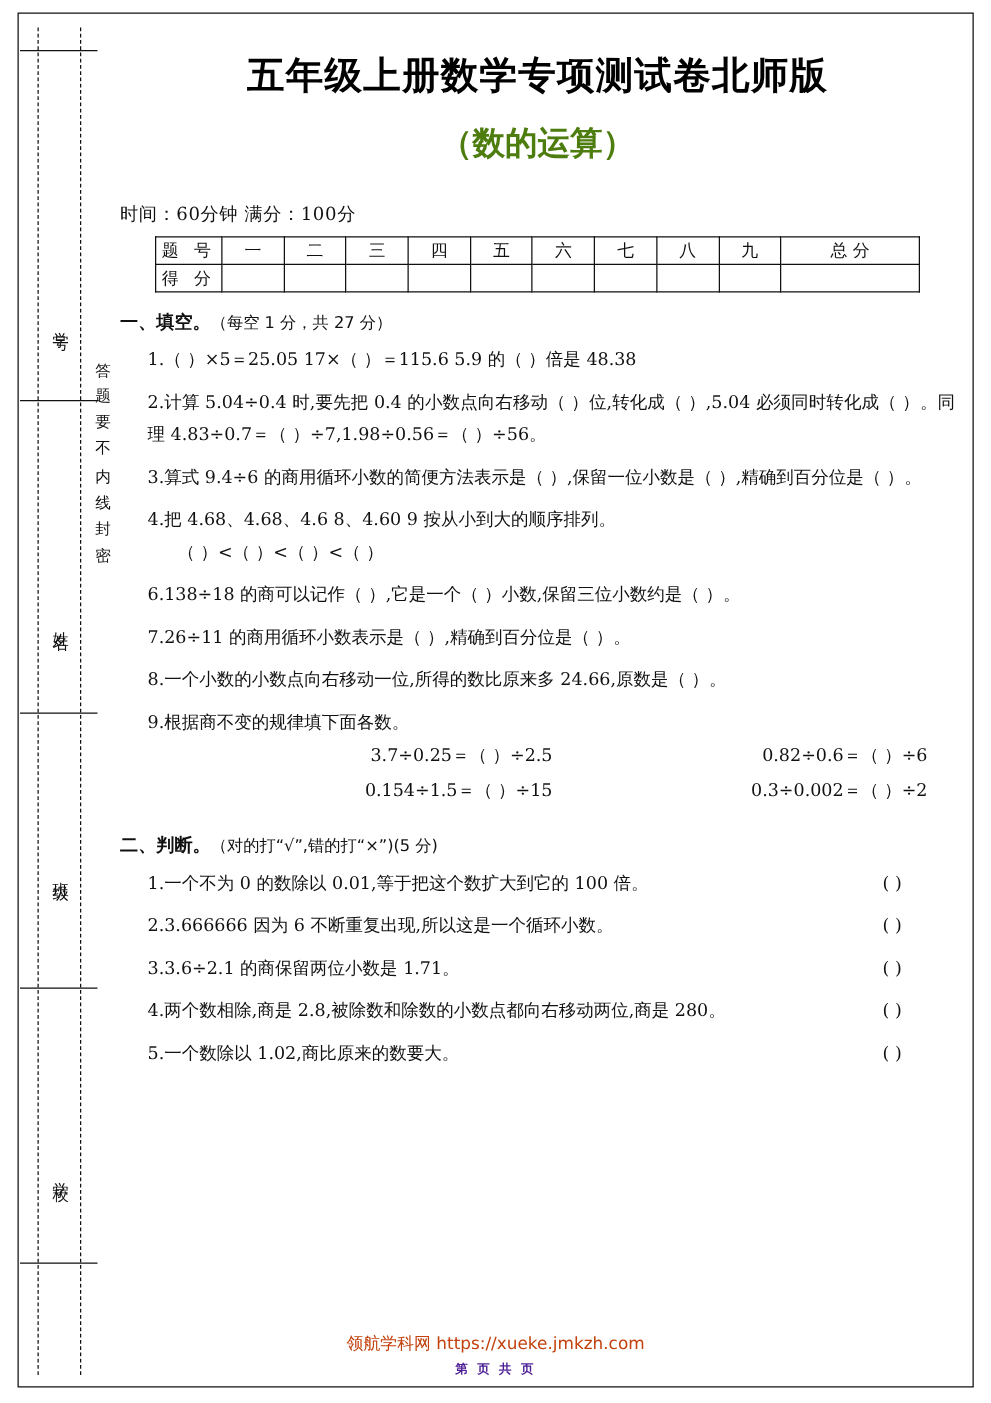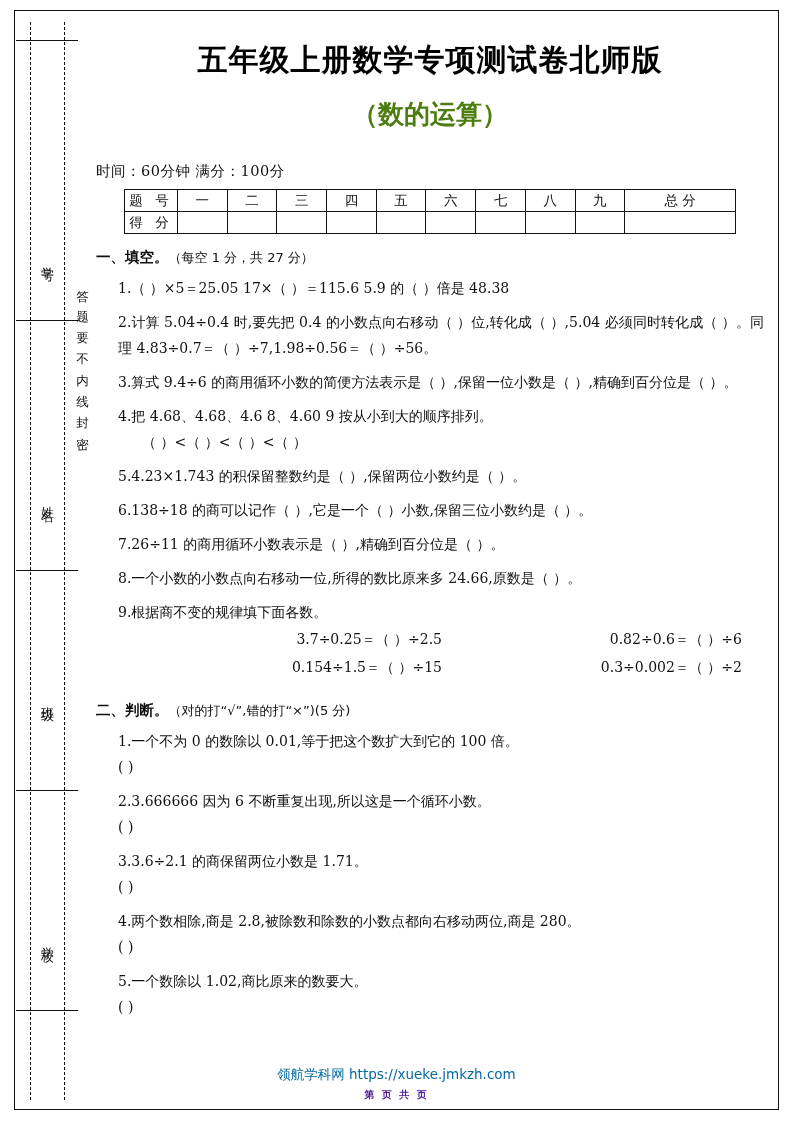--- a/index.html
+++ b/index.html
@@ -145,42 +145,41 @@
     line-height: 26px;
   }
   .tf-row {
     font-size: 14px;
     line-height: 26px;
     margin-top: 8px;
     padding-left: 22px;
     display: flex;
     justify-content: space-between;
     align-items: flex-start;
-    flex-direction: column;
   }
   .tf-row .txt { flex: 1; padding-right: 10px;}
   .tf-row .mark { width: 58px; text-align: left; white-space: nowrap;}
   .two-col {
     display: flex;
     padding-left: 46px;
     font-size: 14px;
     line-height: 28px;
     text-align: right;
   }
   .two-col .c1 { width: 300px; }
   .two-col .c2 { width: 300px; }
   .footer-wm {
     position: absolute;
     left: 0;
     top: 1066px;
     width: 793px;
     text-align: center;
     font-family: "DejaVu Sans", "Liberation Sans", sans-serif;
     font-size: 13.5px;
-    color: #0369a1;
+    color: #c2410c;
   }
   .footer-page {
     position: absolute;
     left: 0;
     top: 1088px;
     width: 793px;
     text-align: center;
     font-family: "DejaVu Sans", "Liberation Sans", sans-serif;
     font-weight: bold;
     font-size: 10px;
@@ -257,21 +256,20 @@
 
     <div class="sec-title">
       <span>一、填空。</span><span class="thin">（每空 1 分，共 27 分）</span>
     </div>
 
     <div class="q">1.（    ）×5＝25.05      17×（    ）＝115.6     5.9 的（    ）倍是 48.38</div>
     <div class="q">2.计算 5.04÷0.4 时,要先把 0.4 的小数点向右移动（    ）位,转化成（    ）,5.04 必须同时转化成（    ）。同理 4.83÷0.7＝（    ）÷7,1.98÷0.56＝（    ）÷56。</div>
     <div class="q">3.算式 9.4÷6 的商用循环小数的简便方法表示是（    ）,保留一位小数是（    ）,精确到百分位是（    ）。</div>
     <div class="q">4.把 4.68、4.68、4.6 8、4.60 9 按从小到大的顺序排列。</div>
     <div class="sub">（        ）&lt;（        ）&lt;（        ）&lt;（        ）</div>
-    <div class="q">5.4.23×1.743 的积保留整数约是（    ）,保留两位小数约是（    ）。</div>
     <div class="q">6.138÷18 的商可以记作（    ）,它是一个（    ）小数,保留三位小数约是（    ）。</div>
     <div class="q">7.26÷11 的商用循环小数表示是（    ）,精确到百分位是（    ）。</div>
     <div class="q">8.一个小数的小数点向右移动一位,所得的数比原来多 24.66,原数是（    ）。</div>
     <div class="q">9.根据商不变的规律填下面各数。</div>
     <div class="two-col">
       <div class="c1">3.7÷0.25＝（     ）÷2.5</div>
       <div class="c2">0.82÷0.6＝（     ）÷6</div>
     </div>
     <div class="two-col">
       <div class="c1">0.154÷1.5＝（     ）÷15</div>

